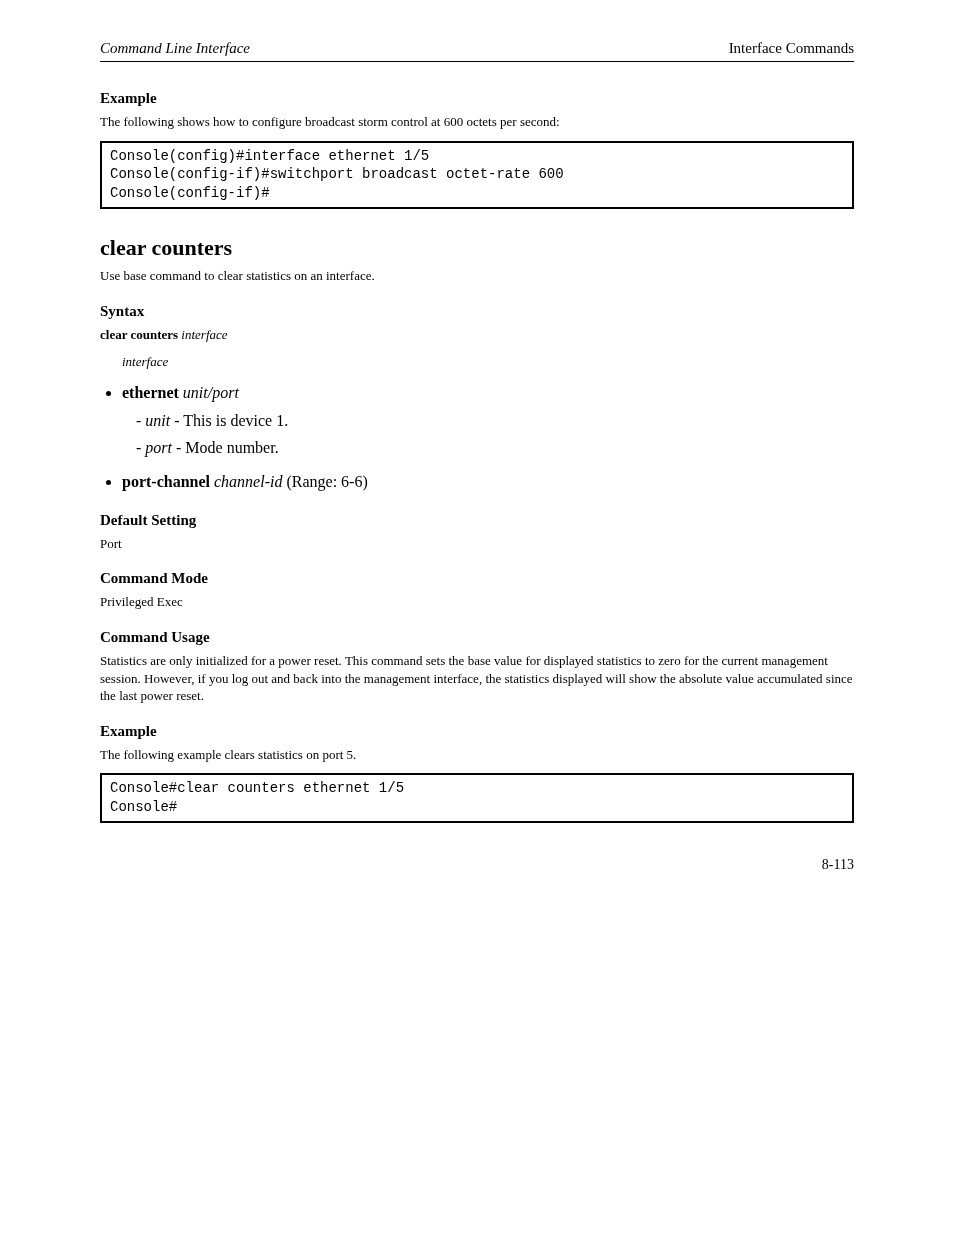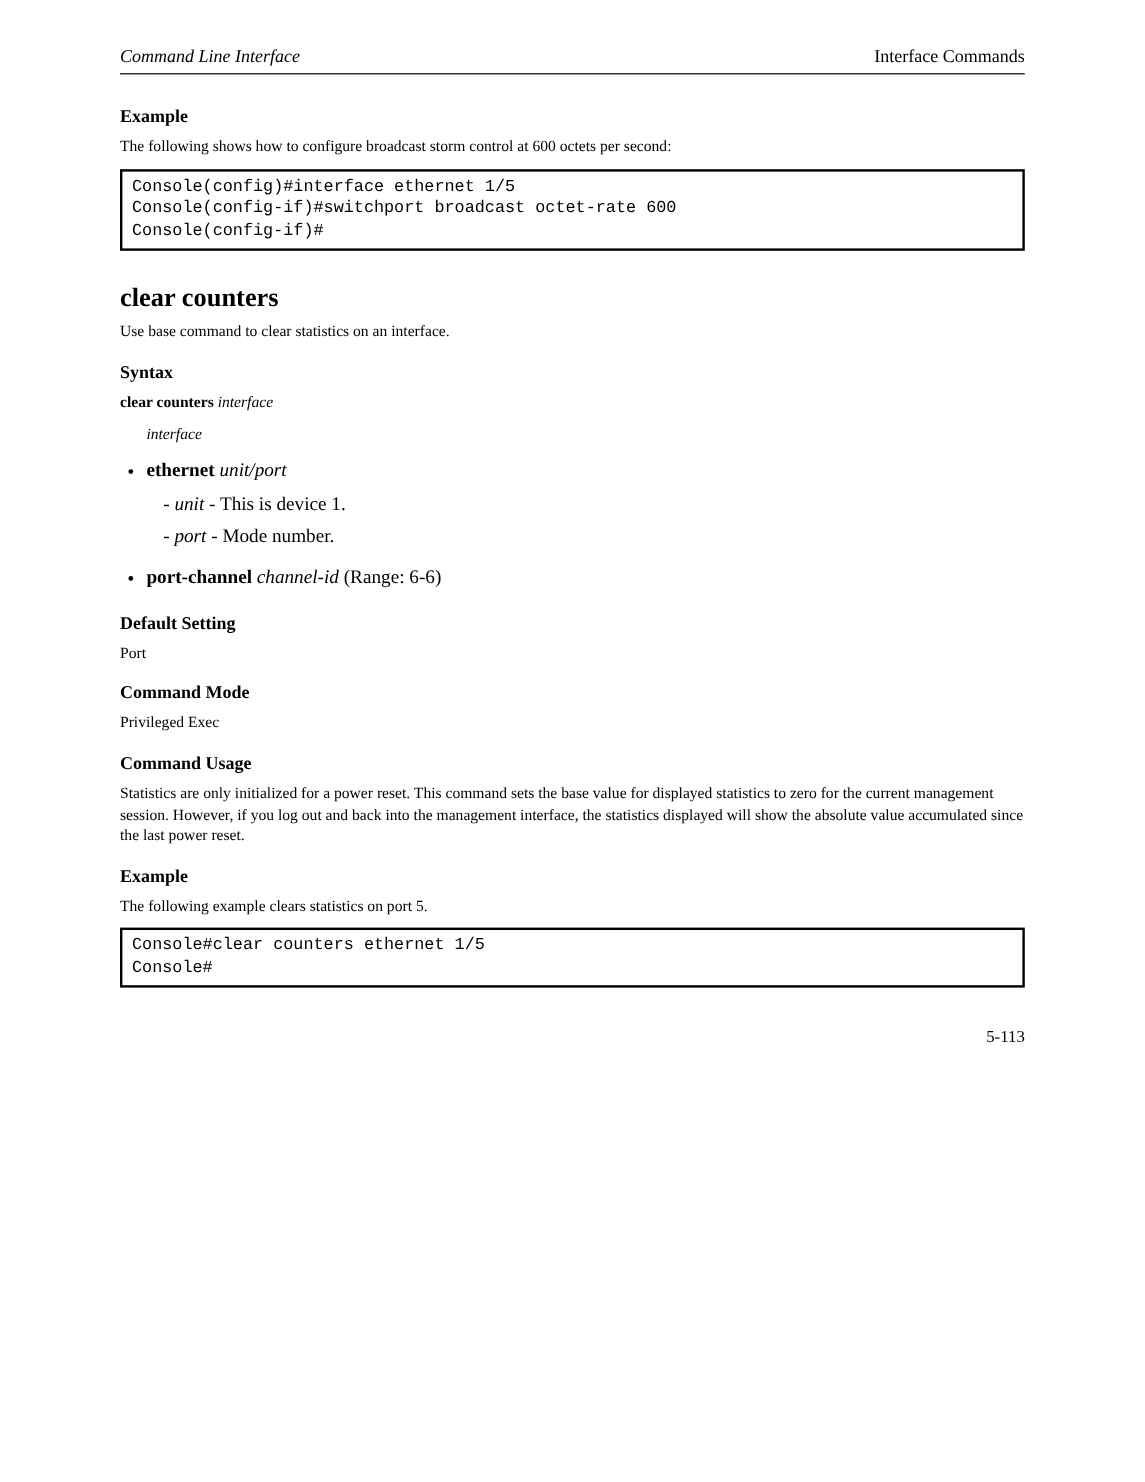--- a/index.html
+++ b/index.html
@@ -134,16 +134,16 @@
 
   <div class="section-label">Command Usage</div>
   <div class="para">Statistics are only initialized for a power reset. This command sets the base value for displayed statistics to zero for the current management session. However, if you log out and back into the management interface, the statistics displayed will show the absolute value accumulated since the last power reset.</div>
 
   <div class="section-label">Example</div>
   <div class="para">The following example clears statistics on port 5.</div>
   <div class="code-box">Console#clear counters ethernet 1/5
 Console#</div>
 
   <div class="footer" style="text-align:right;">
-    <span>5-113</span>
+    <span>8-113</span>
   </div>
 
 </div>
 
 </body></html>

